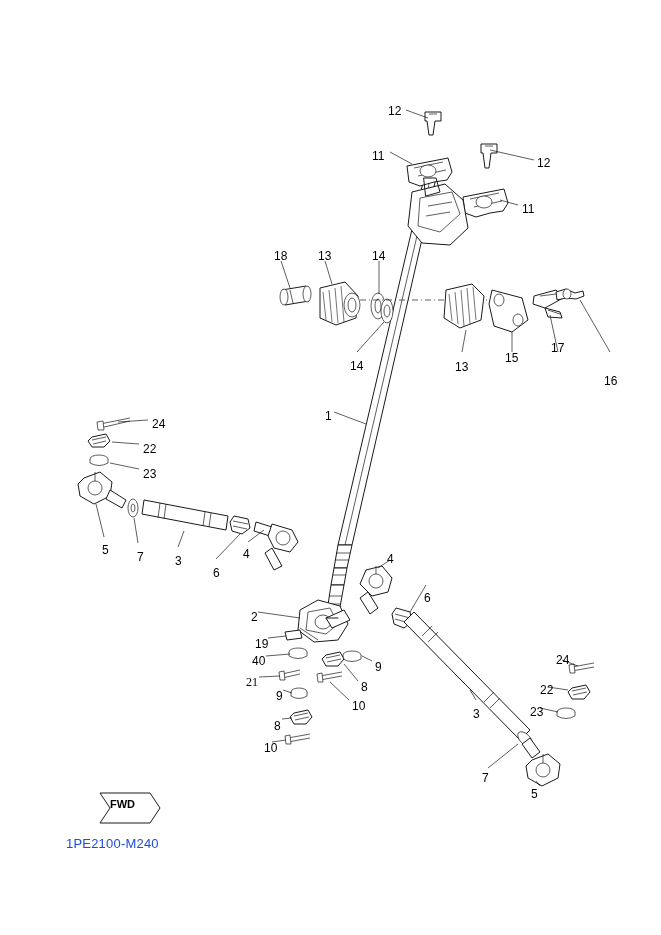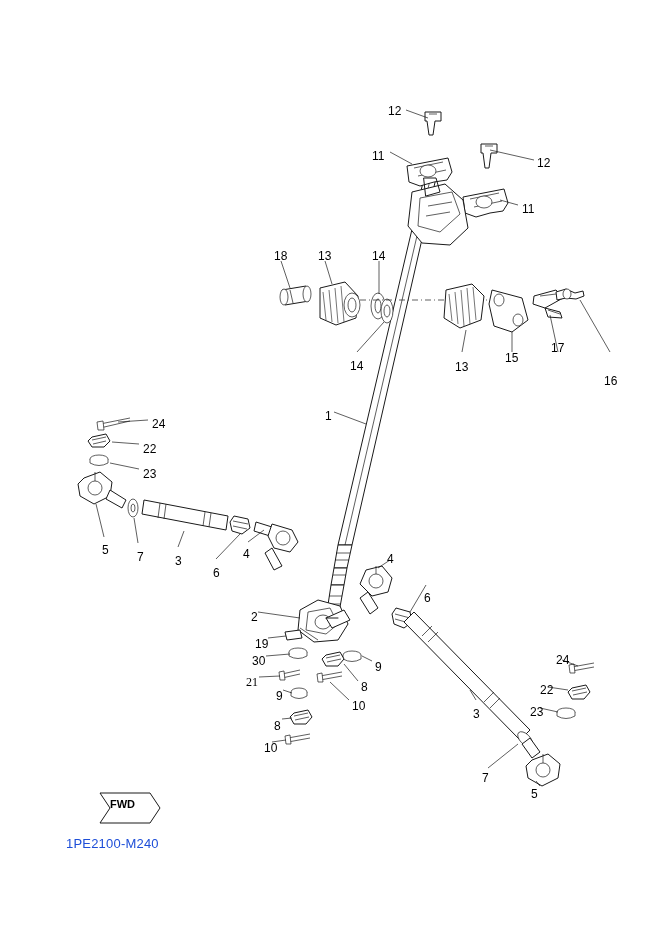--- a/index.html
+++ b/index.html
@@ -376,21 +376,21 @@
   <div class="callout" style="left:143px; top:468px;">23</div>
   <div class="callout" style="left:102px; top:544px;">5</div>
   <div class="callout" style="left:137px; top:551px;">7</div>
   <div class="callout" style="left:175px; top:555px;">3</div>
   <div class="callout" style="left:213px; top:567px;">6</div>
   <div class="callout" style="left:243px; top:548px;">4</div>
   <div class="callout" style="left:387px; top:553px;">4</div>
   <div class="callout" style="left:424px; top:592px;">6</div>
   <div class="callout" style="left:251px; top:611px;">2</div>
   <div class="callout" style="left:255px; top:638px;text-align:center;">19</div>
-  <div class="callout" style="left:252px; top:655px;">30</div>
+  <div class="callout" style="left:252px; top:655px;">40</div>
   <div class="callout" style="left:246px; top:676px;font-family:Liberation Serif, serif;">21</div>
   <div class="callout" style="left:375px; top:661px;">9</div>
   <div class="callout" style="left:361px; top:681px;">8</div>
   <div class="callout" style="left:352px; top:700px;">10</div>
   <div class="callout" style="left:276px; top:690px;">9</div>
   <div class="callout" style="left:274px; top:720px;">8</div>
   <div class="callout" style="left:264px; top:742px;">10</div>
   <div class="callout" style="left:556px; top:654px;">24</div>
   <div class="callout" style="left:540px; top:684px;">22</div>
   <div class="callout" style="left:530px; top:706px;">23</div>

